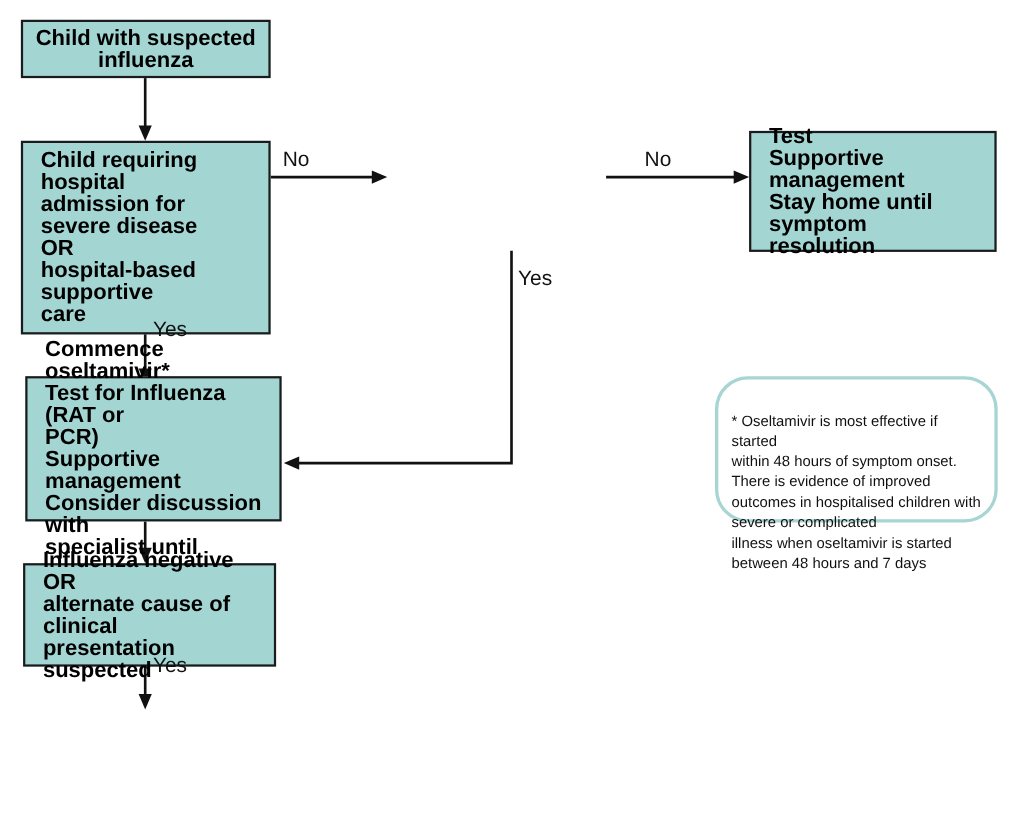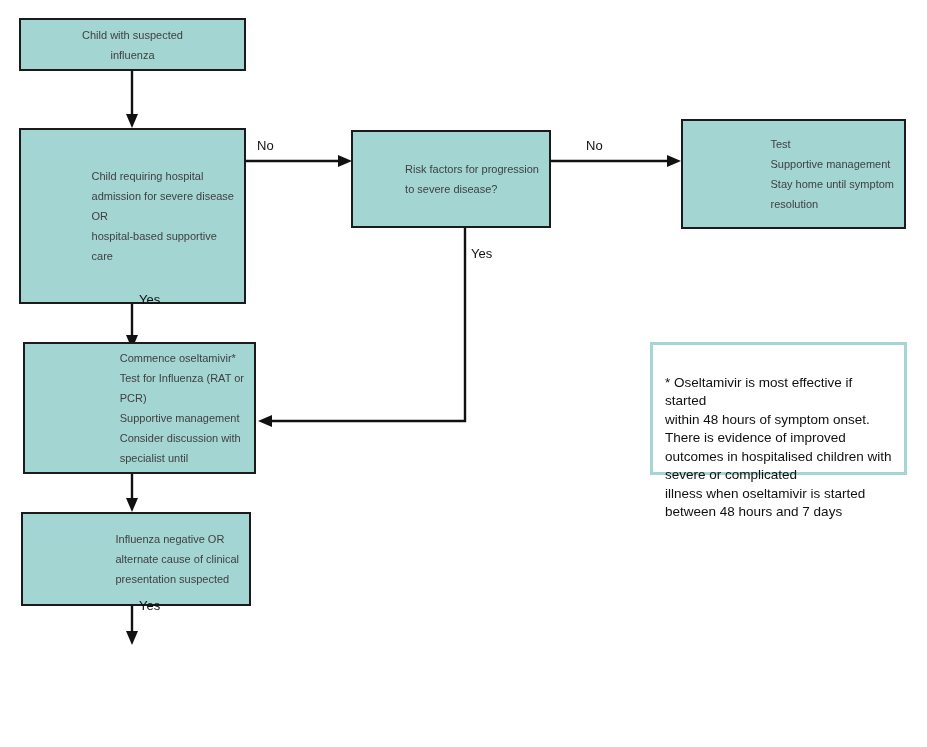--- a/index.html
+++ b/index.html
@@ -13,25 +13,26 @@
     height: 747px;
     background: #ffffff;
     font-family: "Liberation Sans", sans-serif;
     overflow: hidden;
   }
   .node {
     position: absolute;
     box-sizing: border-box;
     background: #a3d5d3;
     border: 2px solid #1b1b1b;
-    color: #404040;
-    font-size: 11px;
+    color: #000000;
+    font-size: 20px;
     line-height: 20px;
     white-space: pre-line;
     padding: 8px 10px;
+    font-weight: bold;
   }
   .node.centered {
     text-align: center;
     display: flex;
     align-items: center;
     justify-content: center;
   }
   .node.middle {
     display: flex;
     align-items: center;
@@ -48,21 +49,21 @@
     background: #ffffff;
     border: 3px solid #a7d5d3;
     color: #101010;
     font-size: 13.5px;
     line-height: 18.5px;
     padding: 10px 12px;
     white-space: pre-line;
   }
   .edge-label {
     position: absolute;
-    font-size: 13px;
+    font-size: 19px;
     line-height: 15px;
     color: #111111;
     white-space: nowrap;
   }
   .conn {
     position: absolute;
     overflow: visible;
     pointer-events: none;
   }
   .conn line, .conn polyline {
@@ -120,24 +121,20 @@
   </div>
 
   <div class="node middle" style="left:19px; top:128px; width:227px; height:176px;">
     <span class="node-text">Child requiring hospital
 admission for severe disease
 OR
 hospital-based supportive
 care</span>
   </div>
 
-  <div class="node middle" style="left:351px; top:130px; width:200px; height:98px;">
-    <span class="node-text">Risk factors for progression
-to severe disease?</span>
-  </div>
 
   <div class="node middle" style="left:681px; top:119px; width:225px; height:110px;">
     <span class="node-text">Test
 Supportive management
 Stay home until symptom
 resolution</span>
   </div>
 
   <div class="node middle" style="left:23px; top:342px; width:233px; height:132px;">
     <span class="node-text">Commence oseltamivir*
@@ -148,21 +145,21 @@
 specialist until</span>
   </div>
 
   <div class="node middle" style="left:21px; top:512px; width:230px; height:94px;">
     <span class="node-text">Influenza negative OR
 alternate cause of clinical
 presentation suspected</span>
   </div>
 
 
-  <div class="note" style="left:650px; top:342px; width:257px; height:133px;">
+  <div class="note" style="left:650px; top:342px; width:257px; height:133px;border-radius:30px;">
     <span class="node-text">* Oseltamivir is most effective if started
 within 48 hours of symptom onset.
 There is evidence of improved
 outcomes in hospitalised children with
 severe or complicated
 illness when oseltamivir is started
 between 48 hours and 7 days</span>
   </div>
 
   <div class="edge-label" style="left:257px; top:138px;">No</div>

